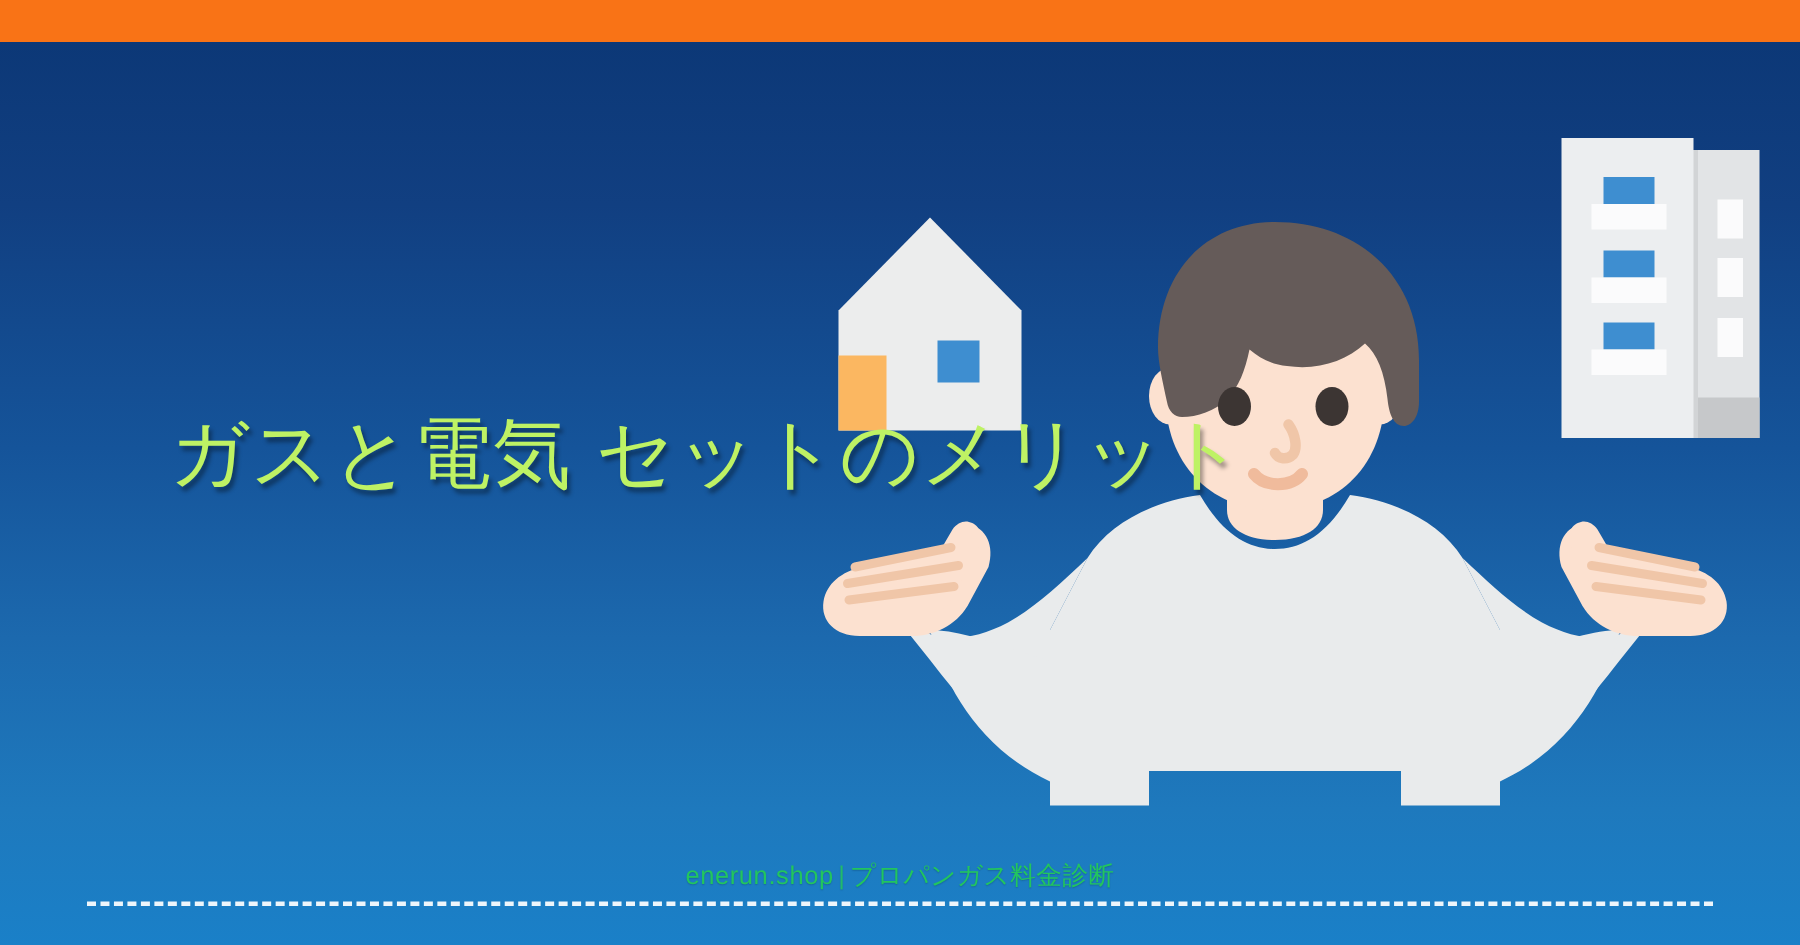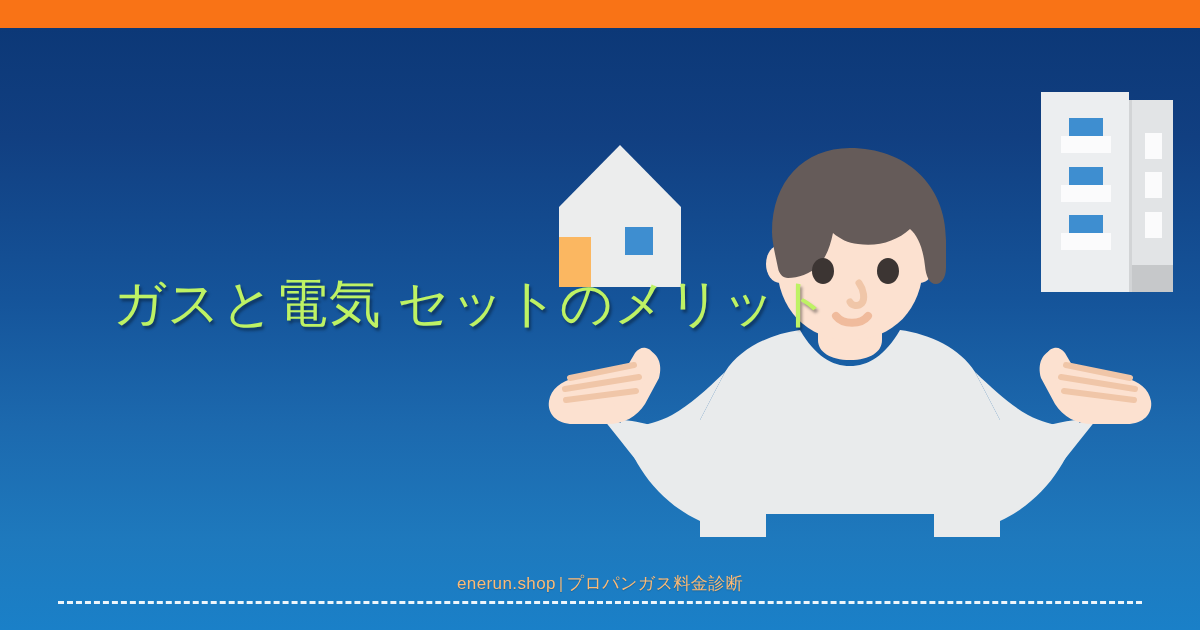--- a/index.html
+++ b/index.html
@@ -63,21 +63,21 @@
     font-family: "Liberation Sans", "DejaVu Sans", sans-serif;
     margin-left: 47px;
   }
   
   .footer {
     position: absolute;
     left: 0;
     top: 572px;
     width: 1200px;
     text-align: center;
-    color: #fdba74;
+    color: #22c55e;
     font-size: 17px;
     letter-spacing: 0.4px;
     font-family: "Liberation Sans", "DejaVu Sans", sans-serif;
     text-shadow: 0 1px 1px rgba(0,0,0,0.18);
   }
   .footer .sep {
     opacity: 0.85;
     padding: 0 3px;
   }
   .footer-rule {

